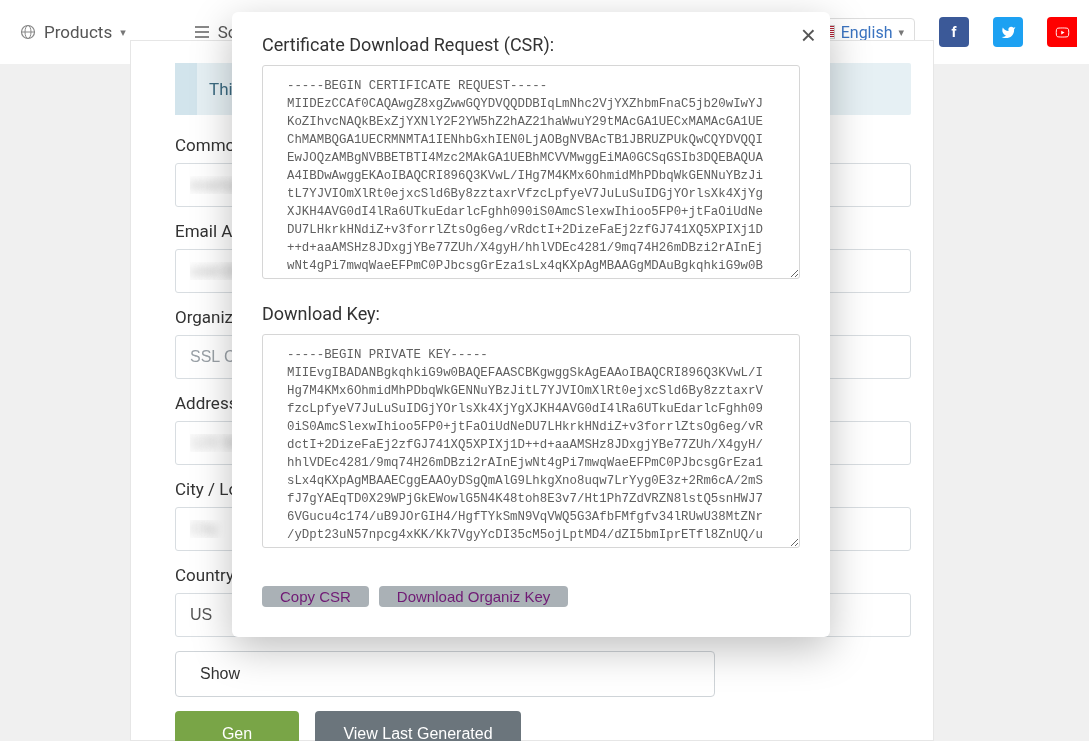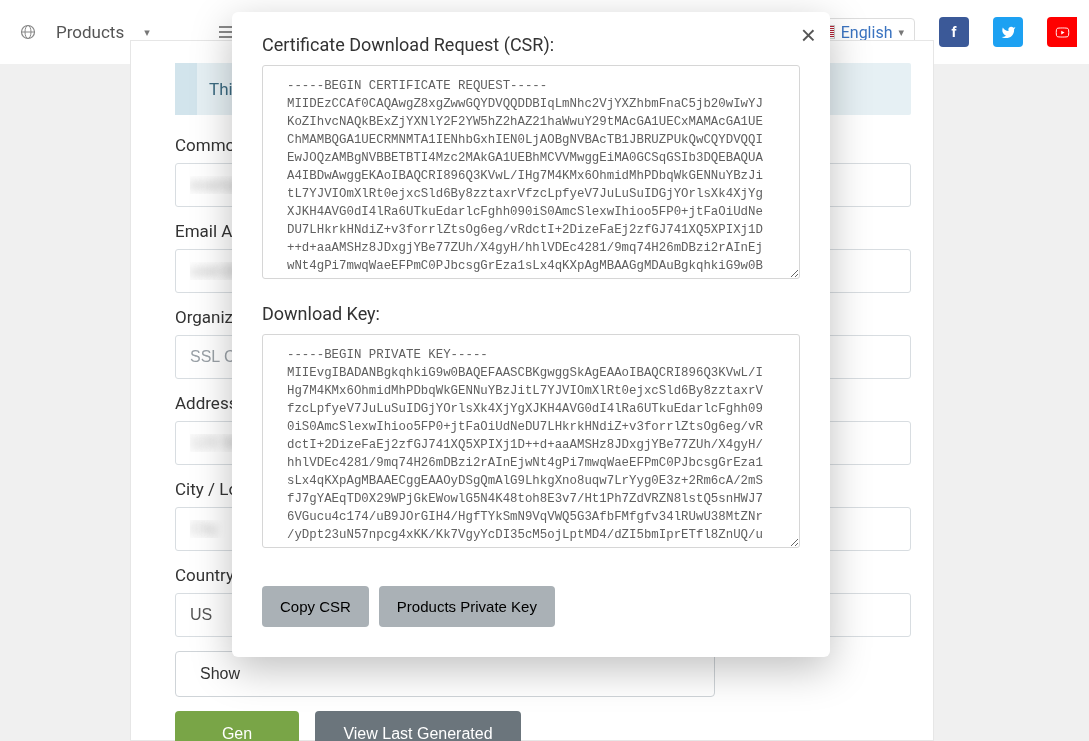--- a/index.html
+++ b/index.html
@@ -1,21 +1,21 @@
 <!DOCTYPE html>
 <html><head>
 <meta charset="utf-8">
 <style>
   * { box-sizing: border-box; margin: 0; padding: 0; }
   html, body { width: 1089px; height: 741px; overflow: hidden; font-family: -apple-system, BlinkMacSystemFont, "Segoe UI", Roboto, Helvetica, Arial, sans-serif; background: #f0f0f0; }
   .page { position: relative; width: 1089px; height: 741px; }
 
   
   .topnav { position: absolute; top: 0; left: 0; right: 0; height: 64px; background: #fff; display: flex; align-items: center; padding: 0 6px; }
-  .nav-item { display: flex; align-items: center; gap: 20px; color: #555; font-size: 17px; padding: 8px 14px; cursor: pointer; }
+  .nav-item { display: flex; align-items: center; gap: 8px; color: #555; font-size: 17px; padding: 8px 14px; cursor: pointer; }
   .nav-icon { width: 16px; height: 16px; display: inline-flex; align-items: center; justify-content: center; }
   .caret { font-size: 11px; color: #777; }
   .nav-right { margin-left: auto; display: flex; align-items: center; gap: 24px; padding-right: 6px; }
   .lang { display: flex; align-items: center; gap: 6px; border: 1px solid #ddd; border-radius: 4px; padding: 4px 10px; color: #3a73c0; font-size: 16px; background: #fff; }
   .flag { width: 20px; height: 14px; background: linear-gradient(#b22234 0 8%, #fff 8% 16%, #b22234 16% 24%, #fff 24% 32%, #b22234 32% 40%, #fff 40% 48%, #b22234 48% 56%, #fff 56% 64%, #b22234 64% 72%, #fff 72% 80%, #b22234 80% 88%, #fff 88% 100%); position: relative; border:1px solid #ccc;}
   .flag::before { content: ""; position: absolute; left: 0; top: 0; width: 9px; height: 8px; background: #3c3b6e; }
   .social { width: 30px; height: 30px; border-radius: 4px; display: inline-flex; align-items: center; justify-content: center; color: #fff; font-weight: bold; font-size: 14px; }
   .fb { background: #3b5998; }
   .tw { background: #1da1f2; }
   .yt { background: #ff0000; }
@@ -37,21 +37,21 @@
 
   
   .overlay { position: absolute; inset: 0; background: rgba(0,0,0,0.0);  }
   .modal { position: absolute; left: 232px; top: 12px; width: 598px; background: #fff; border-radius: 6px; box-shadow: 0 12px 40px rgba(0,0,0,0.25); padding: 22px 30px 30px 30px; }
   .modal-close { position: absolute; right: 14px; top: 10px; font-size: 26px; color: #555; background: none; border: none; cursor: pointer; line-height: 1; }
   .modal-title { font-size: 30px; font-weight: 400; color: #333; margin: 6px 0 22px 0; }
   .modal-label { font-size: 18px; color: #333; margin-bottom: 10px; }
   .code-box { width: 100%; height: 214px; border: 1px solid #d6d6d6; border-radius: 3px; padding: 12px 24px; font-family: "Courier New", Courier, monospace; font-size: 12.4px; line-height: 1.45; color: #606060; resize: both; overflow: hidden; white-space: pre; }
   .gap { height: 20px; }
   .modal-actions { margin-top: 34px; display: flex; gap: 10px; }
-  .mbtn { border: none; background: #aab1b6; color: #000000; font-size: 15px; padding: 12px 18px; border-radius: 4px; cursor: pointer; }
+  .mbtn { border: none; background: #aab1b6; color: #701a75; font-size: 15px; padding: 2px 18px; border-radius: 4px; cursor: pointer; }
 
   svg { display:block; }
 </style>
 </head>
 <body>
 
 <div class="page">
 
   <div class="topnav">
     <div class="nav-item">
@@ -163,18 +163,18 @@
 0iS0AmcSlexwIhioo5FP0+jtFaOiUdNeDU7LHkrkHNdiZ+v3forrlZtsOg6eg/vR
 dctI+2DizeFaEj2zfGJ741XQ5XPIXj1D++d+aaAMSHz8JDxgjYBe77ZUh/X4gyH/
 hhlVDEc4281/9mq74H26mDBzi2rAInEjwNt4gPi7mwqWaeEFPmC0PJbcsgGrEza1
 sLx4qKXpAgMBAAECggEAAOyDSgQmAlG9LhkgXno8uqw7LrYyg0E3z+2Rm6cA/2mS
 fJ7gYAEqTD0X29WPjGkEWowlG5N4K48toh8E3v7/Ht1Ph7ZdVRZN8lstQ5snHWJ7
 6VGucu4c174/uB9JOrGIH4/HgfTYkSmN9VqVWQ5G3AfbFMfgfv34lRUwU38MtZNr
 /yDpt23uN57npcg4xKK/Kk7VgyYcDI35cM5ojLptMD4/dZI5bmIprETfl8ZnUQ/u</textarea>
 
       <div class="modal-actions">
         <button class="mbtn">Copy CSR</button>
-        <button class="mbtn">Products Private Key</button>
+        <button class="mbtn">Download Organiz Key</button>
       </div>
     </div>
   </div>
 
 </div>
 
 </body></html>

